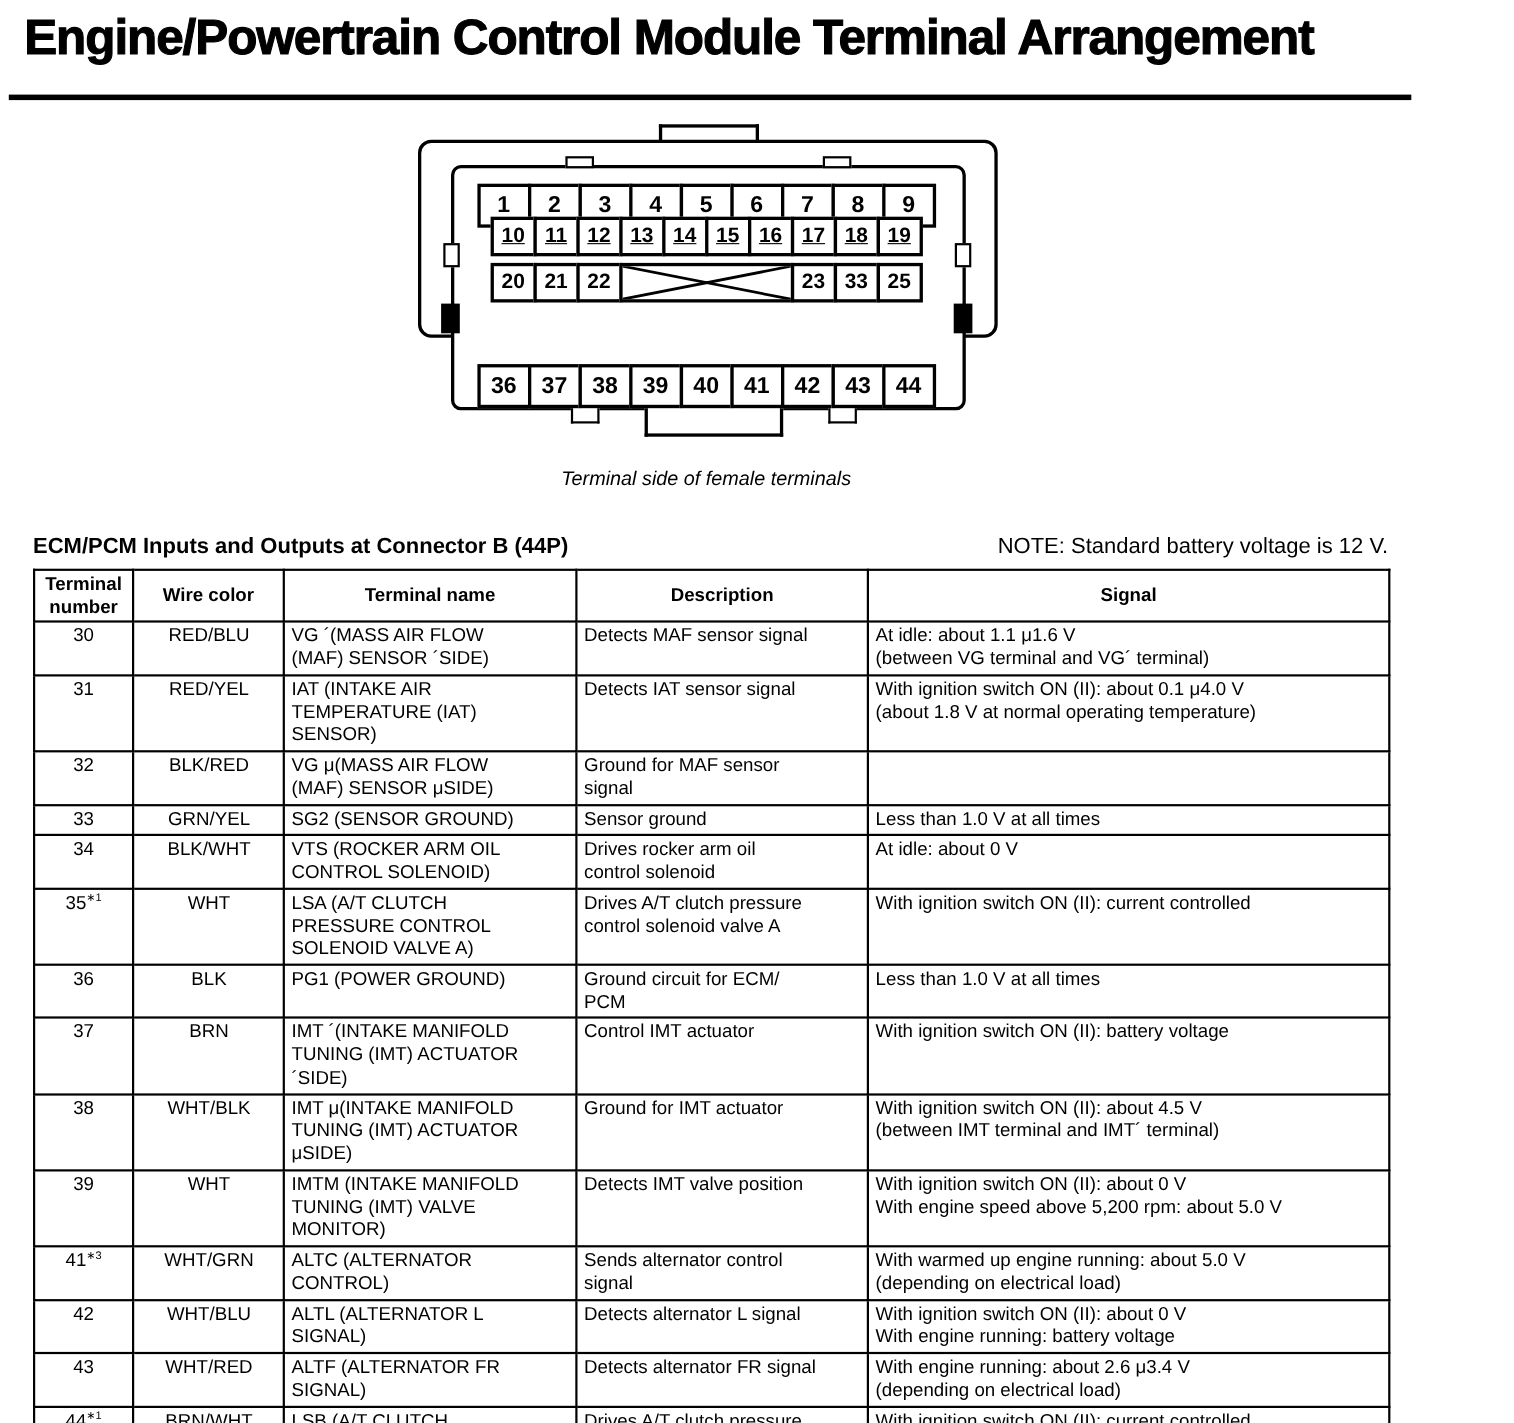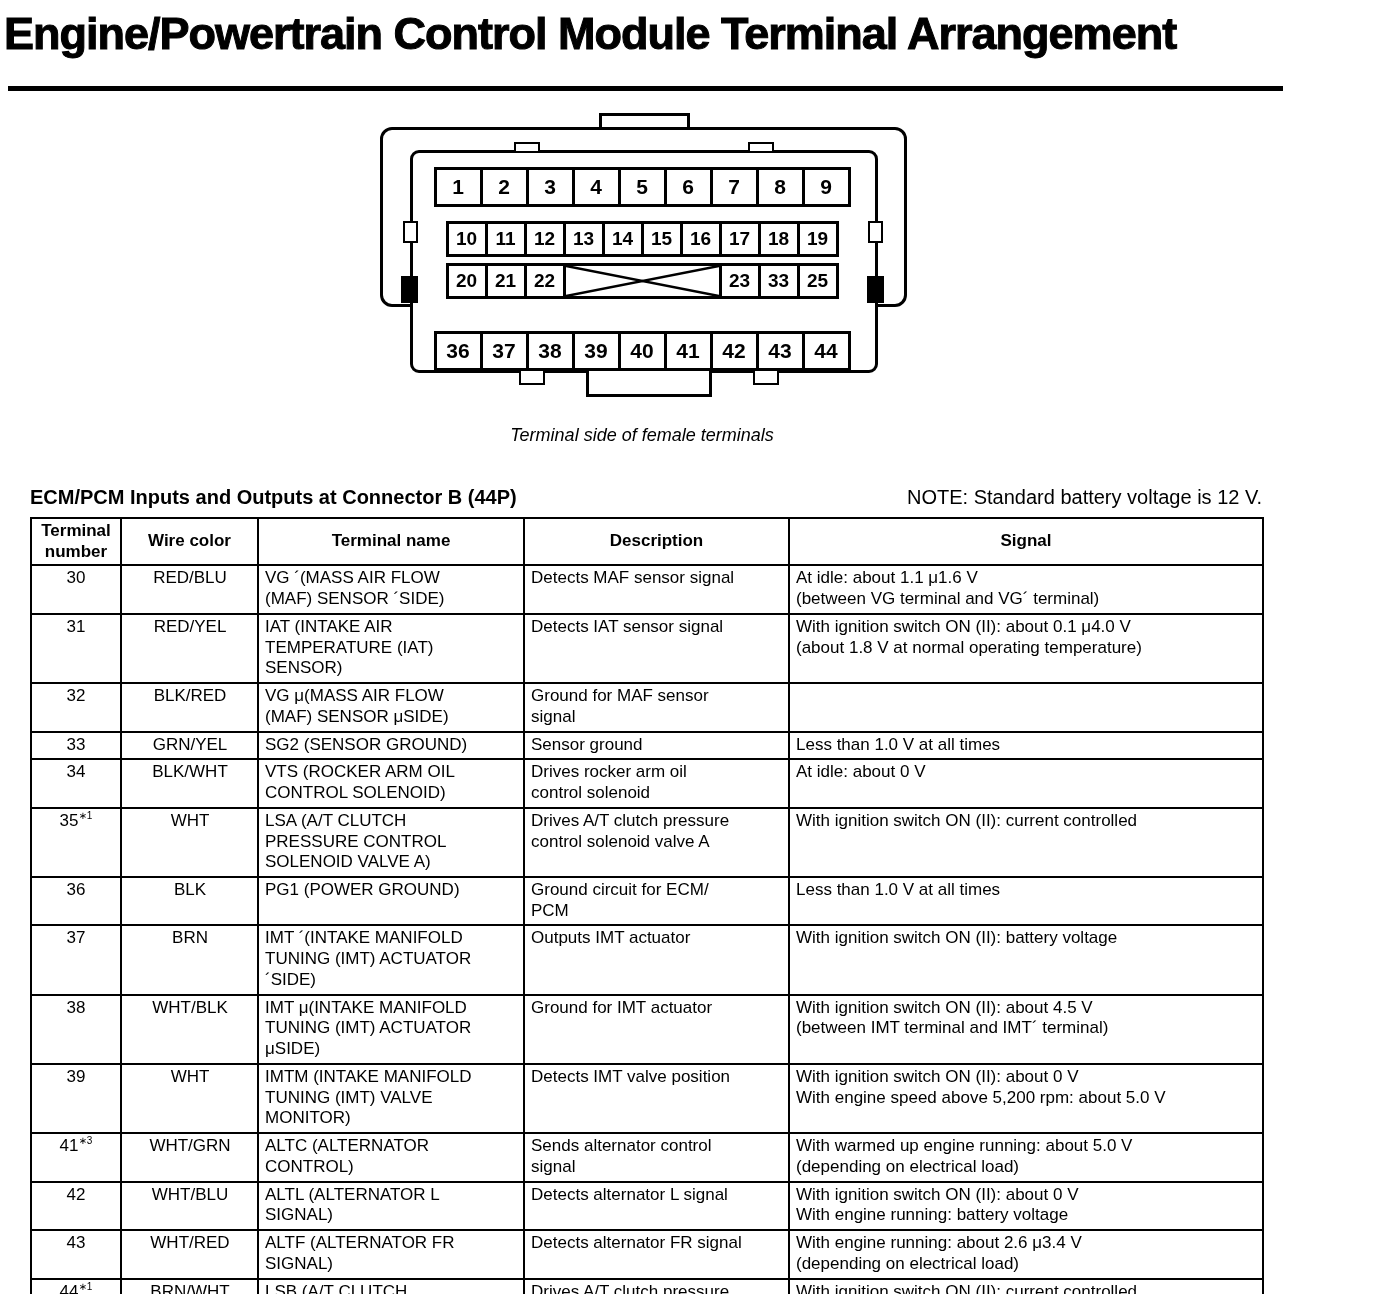--- a/index.html
+++ b/index.html
@@ -10,21 +10,21 @@
     color: #000000;
     font-family: "Liberation Sans", "DejaVu Sans", sans-serif;
   }
   .page { position: relative; width: 1376px; min-height: 1294px; background: #fff; }
 
   
   .page-title {
     font-size: 45px;
     font-weight: bold;
     letter-spacing: -1px;
-    margin: 8px 0 0 4px;
+    margin: 8px 0 0 22px;
     -webkit-text-stroke: 1px #000;
   }
   .title-rule { height: 5px; background: #000; margin: 26px 93px 0 8px; }
 
   
   .connector-section { width: 540px; margin: 22px 0 0 372px; }
   .connector-wrap { position: relative; width: 540px; height: 292px; }
 
   .conn-outer {
     position: absolute; left: 8px; top: 14px; width: 527px; height: 180px;
@@ -63,22 +63,22 @@
   .conn-tab-bot-sm.b2 { left: 381px; }
   .conn-tab-bot-wide {
     position: absolute; left: 214px; top: 258px; width: 126px; height: 26px;
     border: 3px solid #000; border-top: none; background: #fff;
   }
 
   .pin-rows { position: absolute; left: 0; top: 0; right: 0; bottom: 0; }
   .pin-row { position: absolute; left: 0; right: 0; display: flex; justify-content: center; }
   .pin-row .pin-cell { width: 42px; height: 36px; font-size: 19px; }
   .pin-row.row-0 { top: 54px; }
-  .pin-row.row-1 { top: 108px; }
-  .pin-row.row-2 { top: 150px; }
+  .pin-row.row-1 { top: 84px; text-decoration: underline; }
+  .pin-row.row-2 { top: 126px; }
   .pin-row.row-3 { top: 178px; }
   .pin-row.row-4 { top: 218px; }
   .pin-row.row-0 .pin-cell, .pin-row.row-4 .pin-cell { width: 49px; height: 40px; font-size: 21px; }
   .pin-cell {
     border: 3px solid #000; margin-left: -3px; background: #fff;
     display: flex; align-items: center; justify-content: center;
     font-weight: bold; position: relative;
   }
   .pin-cell:first-child { margin-left: 0; }
   .pin-cell.blocked { padding: 0; }
@@ -279,21 +279,21 @@
           <td class="col-desc">Ground circuit for ECM/
 PCM</td>
           <td class="col-signal">Less than 1.0 V at all times</td>
         </tr>
         <tr>
           <td class="col-num">37</td>
           <td class="col-wire">BRN</td>
           <td class="col-name">IMT ´(INTAKE MANIFOLD
 TUNING (IMT) ACTUATOR
 ´SIDE)</td>
-          <td class="col-desc">Outputs IMT actuator</td>
+          <td class="col-desc">Control IMT actuator</td>
           <td class="col-signal">With ignition switch ON (II): battery voltage</td>
         </tr>
         <tr>
           <td class="col-num">38</td>
           <td class="col-wire">WHT/BLK</td>
           <td class="col-name">IMT μ(INTAKE MANIFOLD
 TUNING (IMT) ACTUATOR
 μSIDE)</td>
           <td class="col-desc">Ground for IMT actuator</td>
           <td class="col-signal">With ignition switch ON (II): about 4.5 V

